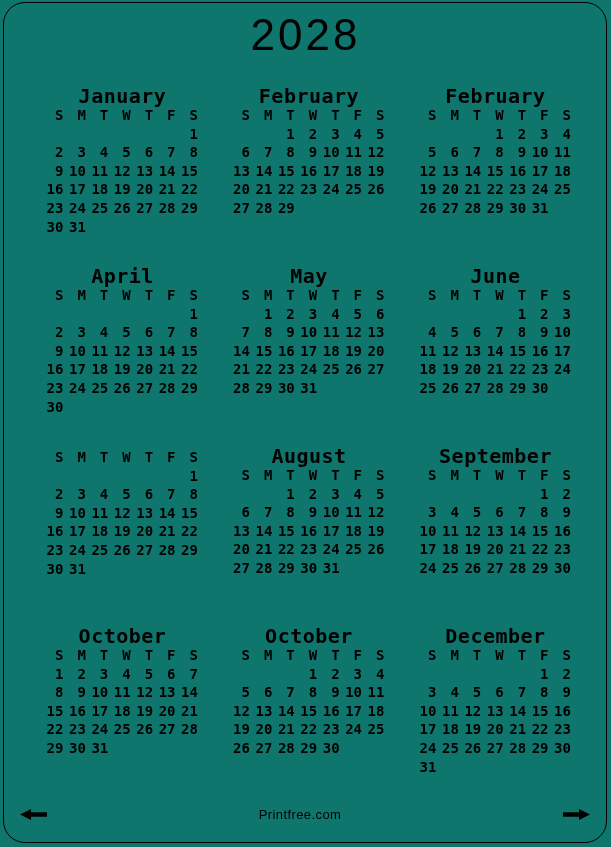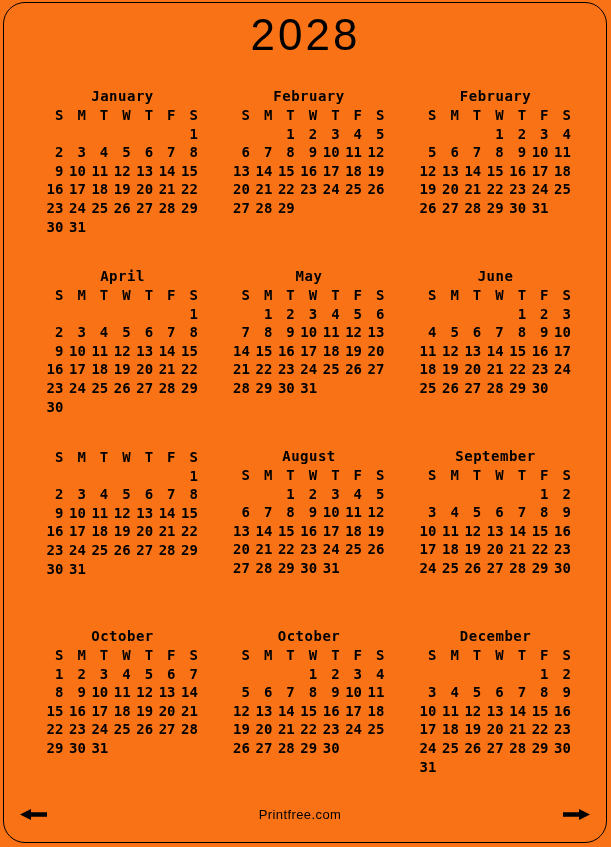--- a/index.html
+++ b/index.html
@@ -4,21 +4,21 @@
 <style>
   html, body {
     margin: 0;
     padding: 0;
     background: #ffffff;
   }
   .page {
     position: relative;
     width: 611px;
     height: 847px;
-    background: #f97316;
+    background: #0f766e;
     overflow: hidden;
     font-family: "DejaVu Sans Mono", monospace;
     color: #000000;
   }
   .frame {
     position: absolute;
     left: 3px;
     top: 2px;
     right: 4px;
     bottom: 4px;
@@ -44,21 +44,21 @@
     left: 44px;
     top: 88px;
     width: 530px;
     display: grid;
     grid-template-columns: repeat(3, 157px);
     justify-content: space-between;
     grid-auto-rows: 180px;
   }
   .month-title {
     text-align: center;
-    font-size: 14px;
+    font-size: 20px;
     font-weight: 700;
     line-height: 16px;
     margin-bottom: 2px;
     letter-spacing: 0.5px;
     white-space: nowrap;
   }
   .day-grid {
     display: grid;
     grid-template-columns: repeat(7, 22.43px);
     grid-auto-rows: 18.6px;

